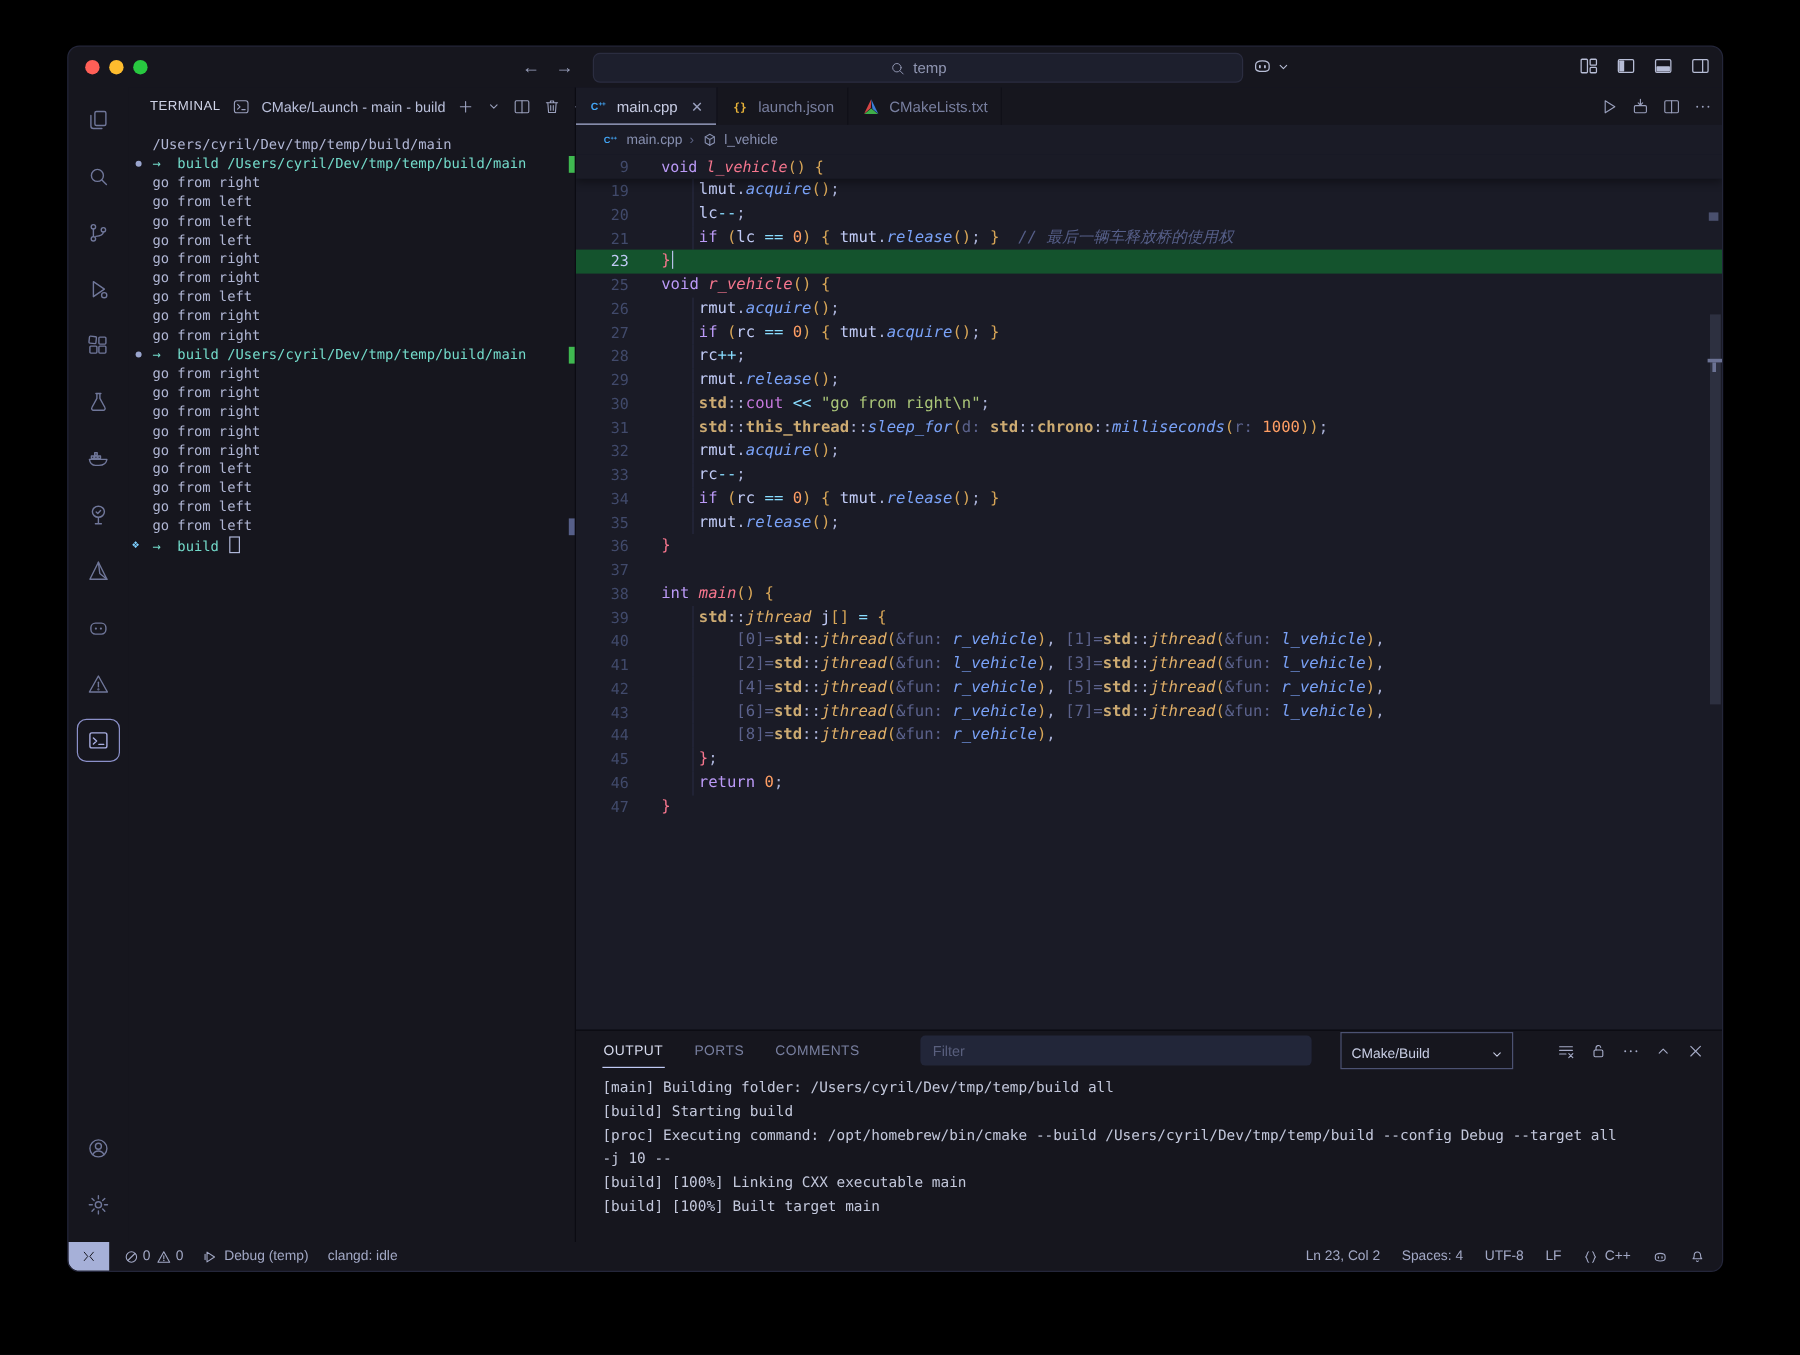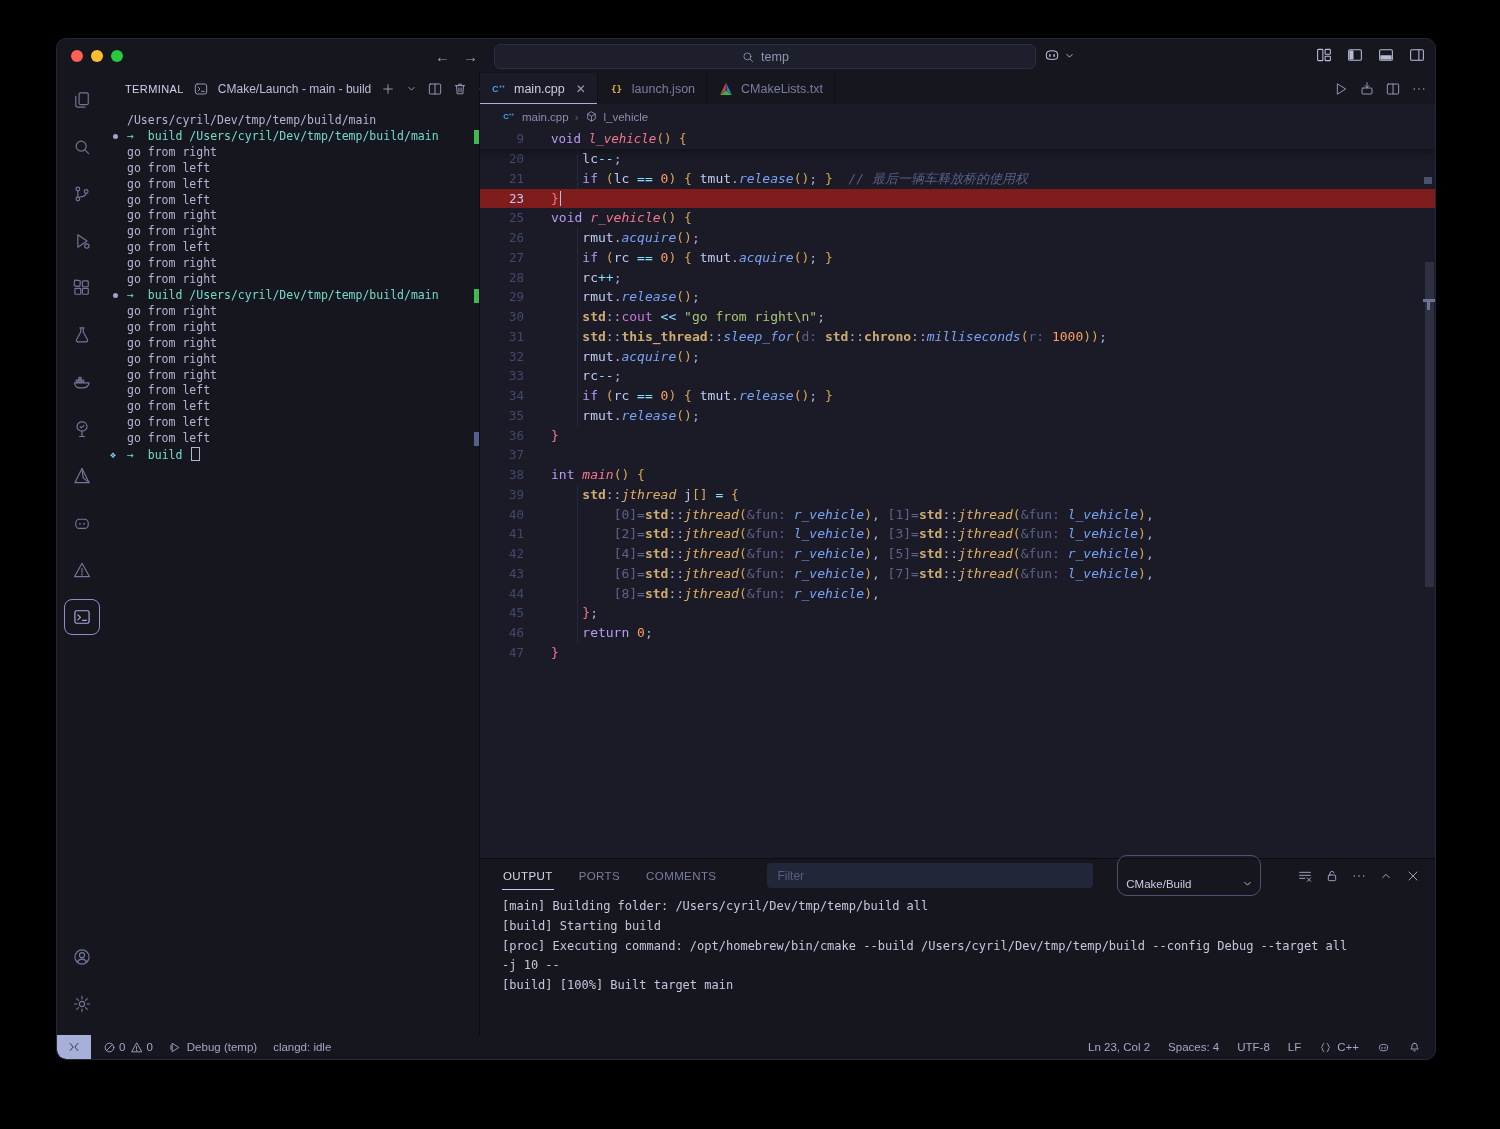--- a/index.html
+++ b/index.html
@@ -42,21 +42,21 @@
   .tabsrow{height:31px;flex:none;background:#16161e;display:flex;position:relative}
   .tab{display:flex;align-items:center;gap:7px;padding:0 11px;font-size:12.5px;color:#787f9f;border-right:1px solid #101018;cursor:pointer}
   .tab.active{background:#1a1b26;color:#c8cde4;box-shadow:inset 0 -1px 0 #a9b1d6}
   .tab .closex{font-size:12px;color:#9aa0bd;margin-left:4px}
   .tab-actions{position:absolute;right:8px;top:0;height:31px;display:flex;align-items:center;gap:10px;color:#9aa0bd}
   .breadcrumbs{height:25px;flex:none;display:flex;align-items:center;gap:6px;padding-left:22px;font-size:11.5px;color:#8890b0}
   .codearea{flex:1;position:relative;overflow:hidden;min-height:0}
   .sticky{position:absolute;top:0;left:0;right:0;height:20px;background:#1a1b26;box-shadow:0 3px 7px rgba(0,0,0,.38);z-index:3;display:flex;font:12.5px/20px "DejaVu Sans Mono","DejaVu Sans",monospace}
   .code-lines{position:absolute;top:20px;left:0;right:0;font:13px/19.75px "DejaVu Sans Mono","DejaVu Sans",monospace}
   .cl{display:flex;position:relative;height:19.75px}
-  .cl.cur{background:#7f1d1d}
+  .cl.cur{background:#14532d}
   .gut{width:44px;flex:none;text-align:right;color:#414a6b;font-size:12.5px}
   .cl.cur .gut{color:#c0caf5}
   .txt{margin-left:27px;white-space:pre;position:relative}
   .guide{position:absolute;top:0;bottom:0;width:1px;background:#262a40}
   .tk-k{color:#bb9af7}.tk-f{color:#f7768e;font-style:italic}.tk-m{color:#7aa2f7;font-style:italic}
   .tk-n{color:#cdab72;font-weight:bold}.tk-t{color:#e0af68;font-style:italic}.tk-v{color:#c0caf5}
   .tk-x{color:#c678dd}.tk-o{color:#89ddff}.tk-u{color:#ff9e64}.tk-s{color:#aac578}
   .tk-c{color:#565f89;font-style:italic}.tk-h{color:#5b628c}.tk-p{color:#a9b1d6}
   .tk-g{color:#d8a657}.tk-b{color:#f7768e}
   .caret{display:inline-block;width:1.5px;height:15px;background:#b8c0e8;vertical-align:-3px;margin-left:1px}
@@ -64,21 +64,21 @@
   .ov-mark1{position:absolute;right:3px;top:48px;width:8px;height:7px;background:#4a506e;z-index:4}
   .ov-mark2{position:absolute;right:0;top:170px;width:12px;height:3px;background:#6b7294;z-index:4}
   .ov-mark2:after{content:'';position:absolute;left:4px;top:3px;width:3px;height:8px;background:#6b7294}
   
   .panel{height:176px;flex:none;background:#16161e;border-top:1px solid #0b0b12;display:flex;flex-direction:column;min-height:0}
   .panel-head{height:33px;flex:none;display:flex;align-items:center;padding:0 14px 0 22px;gap:24px}
   .ptab{font-size:11.5px;letter-spacing:.4px;color:#787f9f;padding:9px 1px 7px;cursor:pointer}
   .ptab.active{color:#d5d9ec;border-bottom:1px solid #c0caf5}
   .pfilter{margin-left:26px;width:408px;height:25px;background:#222639;border:none;border-radius:4px;color:#c8cde4;font-size:12px;padding:0 10px;box-sizing:border-box;outline:none}
   .pfilter::placeholder{color:#595f7d}
-  .pselect{margin-left:auto;width:162px;height:23px;border:1px solid #4c5272;border-radius:10px;display:flex;align-items:center;justify-content:space-between;padding:16px 6px 0 8px;font-size:11.5px;color:#c8cde4;cursor:pointer}
+  .pselect{margin-left:auto;width:162px;height:23px;border:1px solid #4c5272;border-radius:0;display:flex;align-items:center;justify-content:space-between;padding:6px 6px 0 8px;font-size:11.5px;color:#c8cde4;cursor:pointer}
   .picons{display:flex;align-items:center;gap:11px;color:#a6accא;color:#a6acc8;margin-left:12px}
   .panel-out{flex:1;overflow:hidden;padding:5px 0 0 22px;font-size:12px;line-height:19.8px;color:#c3c8dc}
   .ol{white-space:pre}
   
   .statusbar{height:24px;flex:none;display:flex;align-items:center;font-size:11.5px;color:#a2a8c5;position:relative}
   .remote{width:34px;height:24px;background:#a6b0d8;color:#15161e;display:flex;align-items:center;justify-content:center;border-radius:0 0 0 9px;cursor:pointer}
   .sb-left{display:flex;align-items:center;gap:16px;padding-left:12px}
   .sb-right{margin-left:auto;display:flex;align-items:center;gap:18px;padding-right:14px}
   .sb-item{display:flex;align-items:center;gap:5px;cursor:pointer;white-space:nowrap}
   .sb-item .grp{display:flex;align-items:center;gap:3px}
@@ -417,20 +417,24 @@
             </svg>
           </span>
         <span>l_vehicle</span>
       </div>
       <div class="codearea">
         <div class="sticky" id="sticky-row">
             <span class="gut">9</span>
             <span class="txt"><span class="tk-k">void</span><span class="tk-p"> </span><span class="tk-f">l_vehicle</span><span class="tk-g">()</span><span class="tk-p"> </span><span class="tk-g">{</span></span>
           </div>
         <div class="code-lines" id="code-lines">
+            <div class="cl">
+              <span class="gut">19</span>
+              <span class="txt"><span class="guide" style="left:calc(4ch - 5px)"></span><span class="tk-p">    </span><span class="tk-v">lmut</span><span class="tk-p">.</span><span class="tk-m">acquire</span><span class="tk-g">()</span><span class="tk-p">;</span></span>
+            </div>
             <div class="cl">
               <span class="gut">20</span>
               <span class="txt"><span class="guide" style="left:calc(4ch - 5px)"></span><span class="tk-p">    </span><span class="tk-v">lc</span><span class="tk-o">--</span><span class="tk-p">;</span></span>
             </div>
             <div class="cl">
               <span class="gut">21</span>
               <span class="txt"><span class="guide" style="left:calc(4ch - 5px)"></span><span class="tk-p">    </span><span class="tk-k">if</span><span class="tk-p"> </span><span class="tk-g">(</span><span class="tk-v">lc</span><span class="tk-p"> </span><span class="tk-o">==</span><span class="tk-p"> </span><span class="tk-u">0</span><span class="tk-g">)</span><span class="tk-p"> </span><span class="tk-g">{</span><span class="tk-p"> </span><span class="tk-v">tmut</span><span class="tk-p">.</span><span class="tk-m">release</span><span class="tk-g">()</span><span class="tk-p">; </span><span class="tk-g">}</span><span class="tk-p">  </span><span class="tk-c">// 最后一辆车释放桥的使用权</span></span>
             </div>
             <div class="cl cur">
               <span class="gut">23</span>
@@ -580,20 +584,21 @@
                   <path d="M6 6l12 12M18 6L6 18"></path>
                 </svg>
               </span>
             </div>
         </div>
         <div class="panel-out mono" id="output-lines">
             <div class="ol">[main] Building folder: /Users/cyril/Dev/tmp/temp/build all</div>
             <div class="ol">[build] Starting build</div>
             <div class="ol">[proc] Executing command: /opt/homebrew/bin/cmake --build /Users/cyril/Dev/tmp/temp/build --config Debug --target all</div>
             <div class="ol">-j 10 --</div>
+            <div class="ol">[build] [100%] Linking CXX executable main</div>
             <div class="ol">[build] [100%] Built target main</div>
           </div>
       </div>
     </div>
   </div>
 
   <div class="statusbar">
     <div class="remote" id="sb-remote">
         <svg class="ic i14" viewBox="0 0 24 24">
           <path d="M5.5 6l5 6-5 6M18.5 6l-5 6 5 6"></path>

